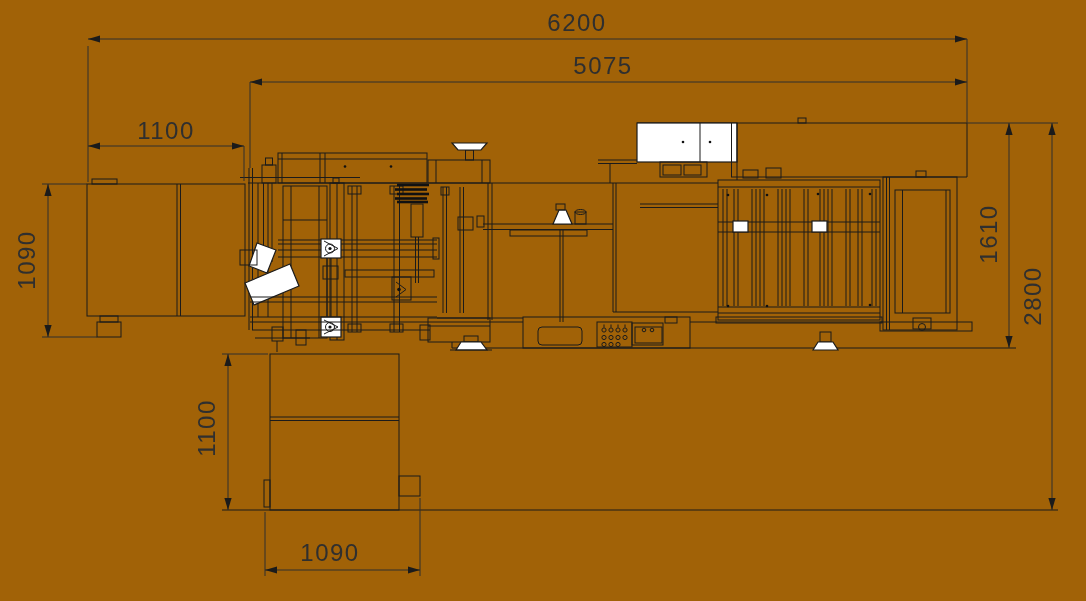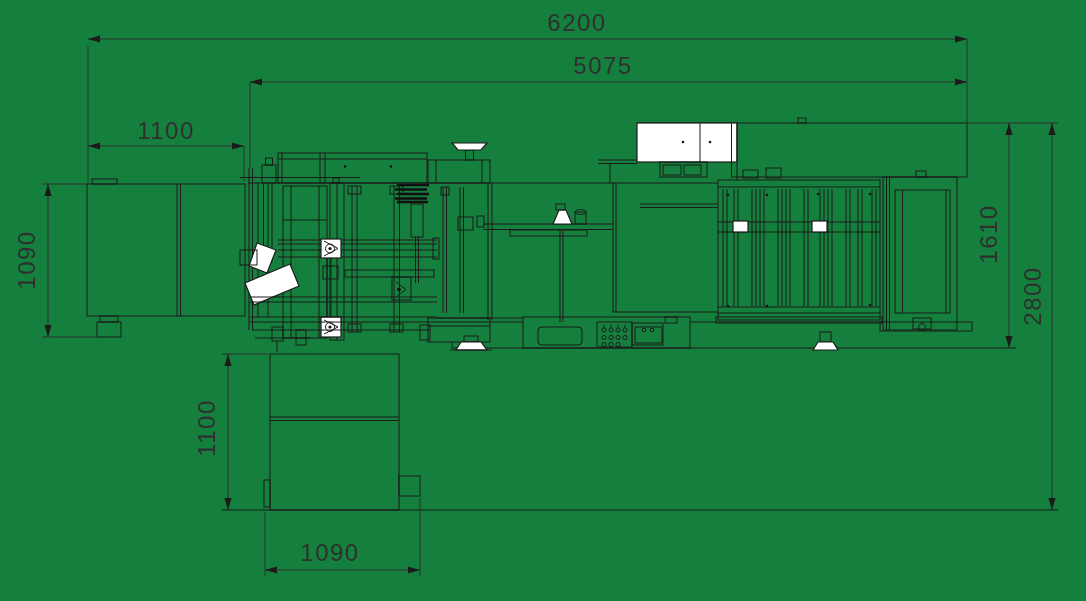--- a/index.html
+++ b/index.html
@@ -1,16 +1,16 @@
 <!DOCTYPE html>
 <html><head>
 <meta charset="utf-8">
 <style>
   html,body{margin:0;padding:0;background:#ffffff;}
-  .stage{position:relative;width:1086px;height:601px;background:#15803d;overflow:hidden;
+  .stage{position:relative;width:1086px;height:601px;background:#a16207;overflow:hidden;
          font-family:"Liberation Sans",sans-serif;}
   svg{display:block;}
   svg text{font-family:"Liberation Sans",sans-serif;font-size:24px;fill:#2f2f2f;letter-spacing:1.5px;}
   .ln  {stroke:#1b1b1b;stroke-width:1;fill:none;}
   .box {stroke:#1b1b1b;stroke-width:1.2;fill:#ffffff;}
   .boxn{stroke:#1b1b1b;stroke-width:1;fill:none;}
   .thick{stroke:#111111;stroke-width:2.6;fill:none;}
   .dim {stroke:#2f2f2f;stroke-width:1;fill:none;}
   .arr {fill:#1b1b1b;stroke:none;}
   .dot {fill:#111111;stroke:none;}

